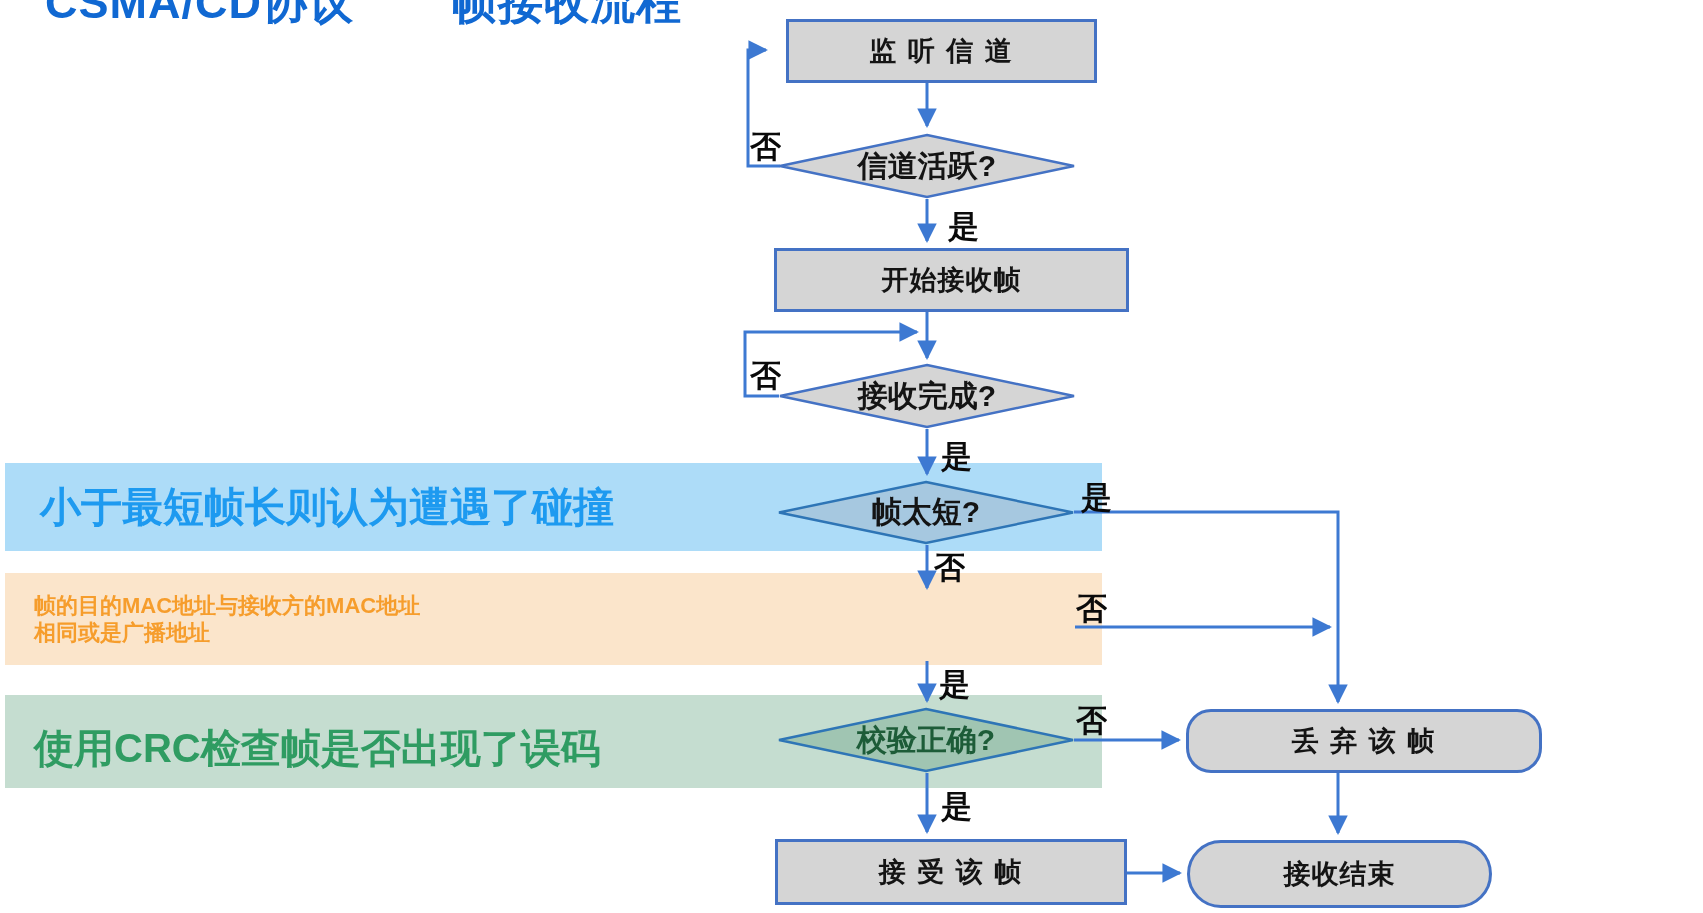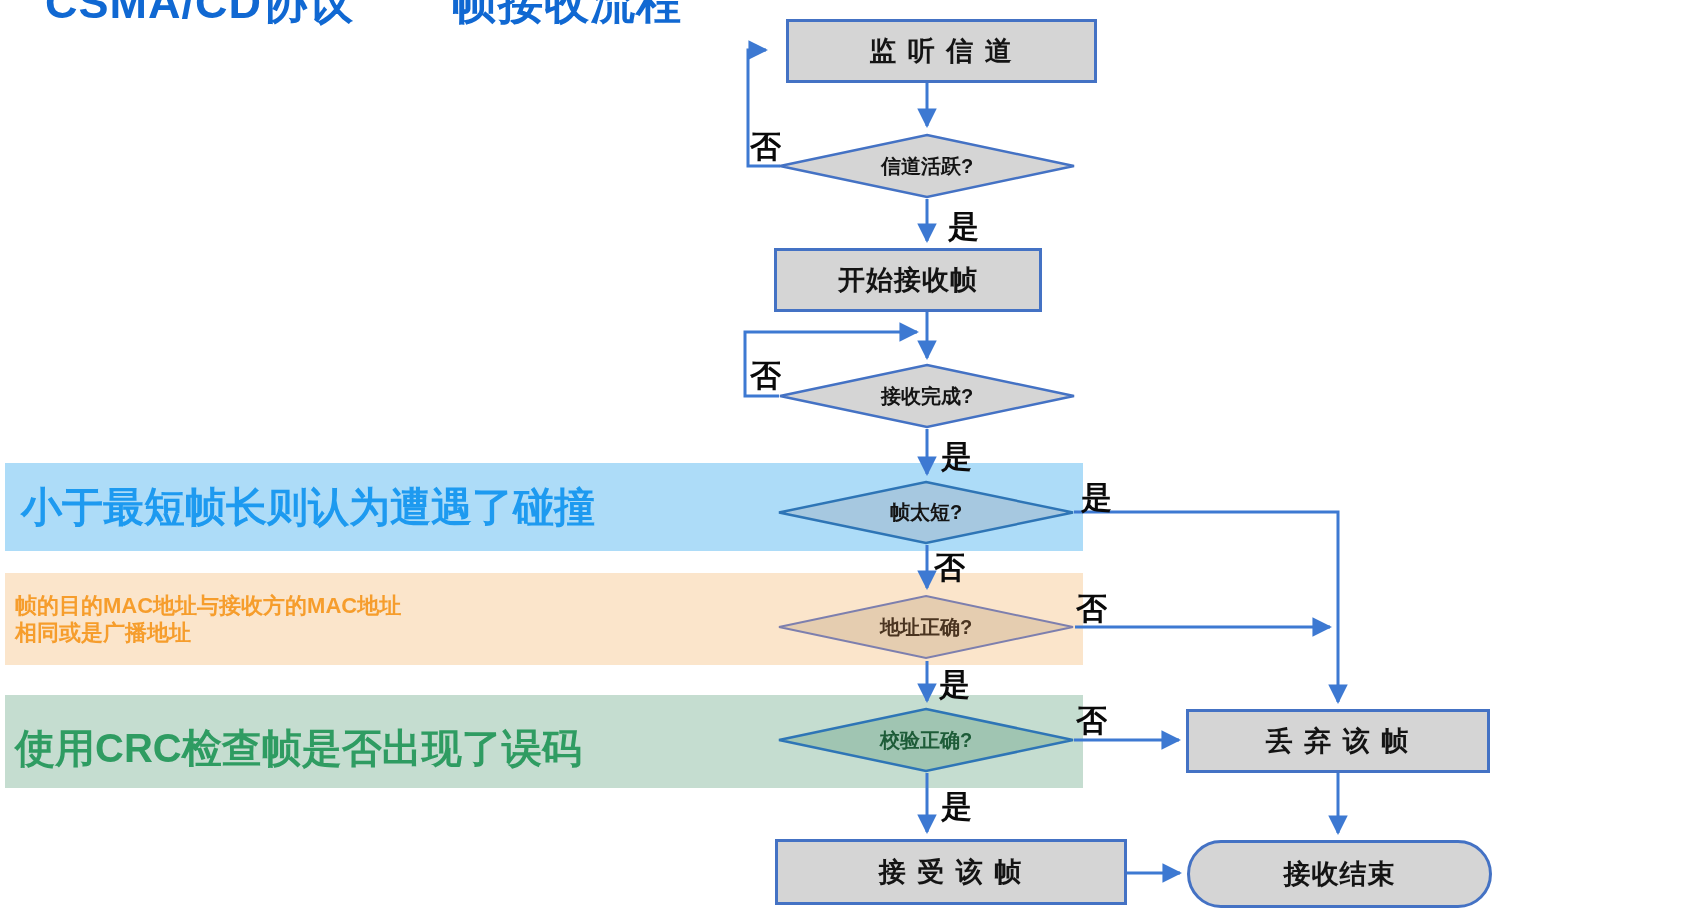--- a/index.html
+++ b/index.html
@@ -4,21 +4,21 @@
 <style>
   html,body{margin:0;padding:0;background:#fff;}
   .stage{
     position:relative;width:1703px;height:913px;background:#ffffff;overflow:hidden;
     font-family:"Liberation Sans","DejaVu Sans",sans-serif;
   }
   .title-frag{
     position:absolute;top:-27px;font-size:45px;font-weight:bold;letter-spacing:1px;
     color:var(--title-text);white-space:nowrap;
   }
-  .band{position:absolute;left:5px;width:1078px;display:flex;flex-direction:column;justify-content:center;}
+  .band{position:absolute;left:5px;width:1078px;display:flex;flex-direction:column;justify-content:center;padding-left:19px;}
   .band-blue{top:463px;height:88px;background:var(--blue-band-bg);}
   .band-orange{top:573px;height:92px;background:var(--orange-band-bg);}
   .band-green{top:695px;height:93px;background:var(--green-band-bg);}
   .band-blue .band-text{color:var(--blue-band-text);font-size:41px;font-weight:bold;padding-left:16px;white-space:nowrap;}
   .band-orange .band-text{color:var(--orange-band-text);font-size:22px;font-weight:bold;padding-left:10px;line-height:1.25;white-space:nowrap;}
   .band-green .band-text{color:var(--green-band-text);font-size:40px;font-weight:bold;padding-left:10px;white-space:nowrap;margin-top:14px;}
 
   .connectors{position:absolute;left:0;top:0;width:1703px;height:913px;}
   .connectors path.flow{stroke:var(--arrow);stroke-width:3;fill:none;}
   .connectors marker path{fill:var(--arrow);stroke:none;}
@@ -27,21 +27,21 @@
     position:absolute;display:flex;align-items:center;justify-content:center;box-sizing:border-box;
     background:var(--node-fill);border:3px solid var(--node-border);
     font-weight:bold;font-size:27px;color:#141414;white-space:nowrap;
   }
   .stadium{border-radius:36px;}
 
   .diamond{position:absolute;}
   .diamond svg{position:absolute;left:0;top:0;width:100%;height:100%;}
   .diamond .dlabel{
     position:absolute;left:0;top:0;right:0;bottom:0;display:flex;align-items:center;justify-content:center;
-    font-weight:bold;font-size:20px;color:#141414;white-space:nowrap;
+    font-weight:bold;font-size:30px;color:#141414;white-space:nowrap;
   }
   .d-gray polygon{fill:var(--node-fill);stroke:var(--node-border);stroke-width:2.5;}
   .d-blue polygon{fill:var(--short-frame-fill);stroke:var(--short-frame-border);stroke-width:2.5;}
   .d-tan  polygon{fill:var(--address-fill);stroke:var(--address-border);stroke-width:2;}
   .d-green polygon{fill:var(--crc-fill);stroke:var(--crc-border);stroke-width:2.5;}
   .d-tan .dlabel{color:var(--address-text);}
   .d-green .dlabel{color:var(--crc-text);}
 
   .edge-label{position:absolute;font-weight:bold;font-size:31px;color:#0a0a0a;}
 </style>
@@ -88,53 +88,47 @@
 
   <div class="node" style="left:786px;top:19px;width:311px;height:64px;letter-spacing:2px;">监 听 信 道</div>
 
   <div class="diamond d-gray" style="left:777px;top:133px;width:300px;height:66px;">
     <svg viewBox="0 0 300 66" preserveAspectRatio="none">
       <polygon points="150,2 297,33 150,64 3,33"></polygon>
     </svg>
     <span class="dlabel">信道活跃?</span>
   </div>
 
-  <div class="node" style="left:774px;top:248px;width:268px;height:64px;letter-spacing:1px;">开始接收帧</div>
+  <div class="node" style="left:774px;top:248px;width:355px;height:64px;letter-spacing:1px;">开始接收帧</div>
 
   <div class="diamond d-gray" style="left:777px;top:363px;width:300px;height:66px;">
     <svg viewBox="0 0 300 66" preserveAspectRatio="none">
       <polygon points="150,2 297,33 150,64 3,33"></polygon>
     </svg>
     <span class="dlabel">接收完成?</span>
   </div>
 
   <div class="diamond d-blue" style="left:776px;top:480px;width:300px;height:65px;">
     <svg viewBox="0 0 300 66" preserveAspectRatio="none">
       <polygon points="150,2 297,33 150,64 3,33"></polygon>
     </svg>
     <span class="dlabel">帧太短?</span>
   </div>
 
-  <div class="diamond d-tan" style="left:776px;top:594px;width:300px;height:66px;">
-    <svg viewBox="0 0 300 66" preserveAspectRatio="none">
-      <polygon points="150,2 297,33 150,64 3,33"></polygon>
-    </svg>
-    <span class="dlabel">地址正确?</span>
-  </div>
 
   <div class="diamond d-green" style="left:776px;top:707px;width:300px;height:66px;">
     <svg viewBox="0 0 300 66" preserveAspectRatio="none">
       <polygon points="150,2 297,33 150,64 3,33"></polygon>
     </svg>
     <span class="dlabel">校验正确?</span>
   </div>
 
   <div class="node" style="left:775px;top:839px;width:352px;height:66px;letter-spacing:2px;">接 受 该 帧</div>
 
-  <div class="node" style="left:1186px;top:709px;width:304px;height:64px;letter-spacing:2px;">丢 弃 该 帧</div>
+  <div class="node" style="left:1186px;top:709px;width:356px;height:64px;letter-spacing:2px;border-radius:25px;">丢 弃 该 帧</div>
 
   <div class="node stadium" style="left:1187px;top:840px;width:305px;height:68px;letter-spacing:1px;">接收结束</div>
 
   <span class="edge-label" style="left:750px;top:126px;">否</span>
   <span class="edge-label" style="left:948px;top:206px;">是</span>
   <span class="edge-label" style="left:750px;top:355px;">否</span>
   <span class="edge-label" style="left:941px;top:436px;">是</span>
   <span class="edge-label" style="left:1081px;top:477px;">是</span>
   <span class="edge-label" style="left:934px;top:547px;">否</span>
   <span class="edge-label" style="left:1076px;top:588px;">否</span>

